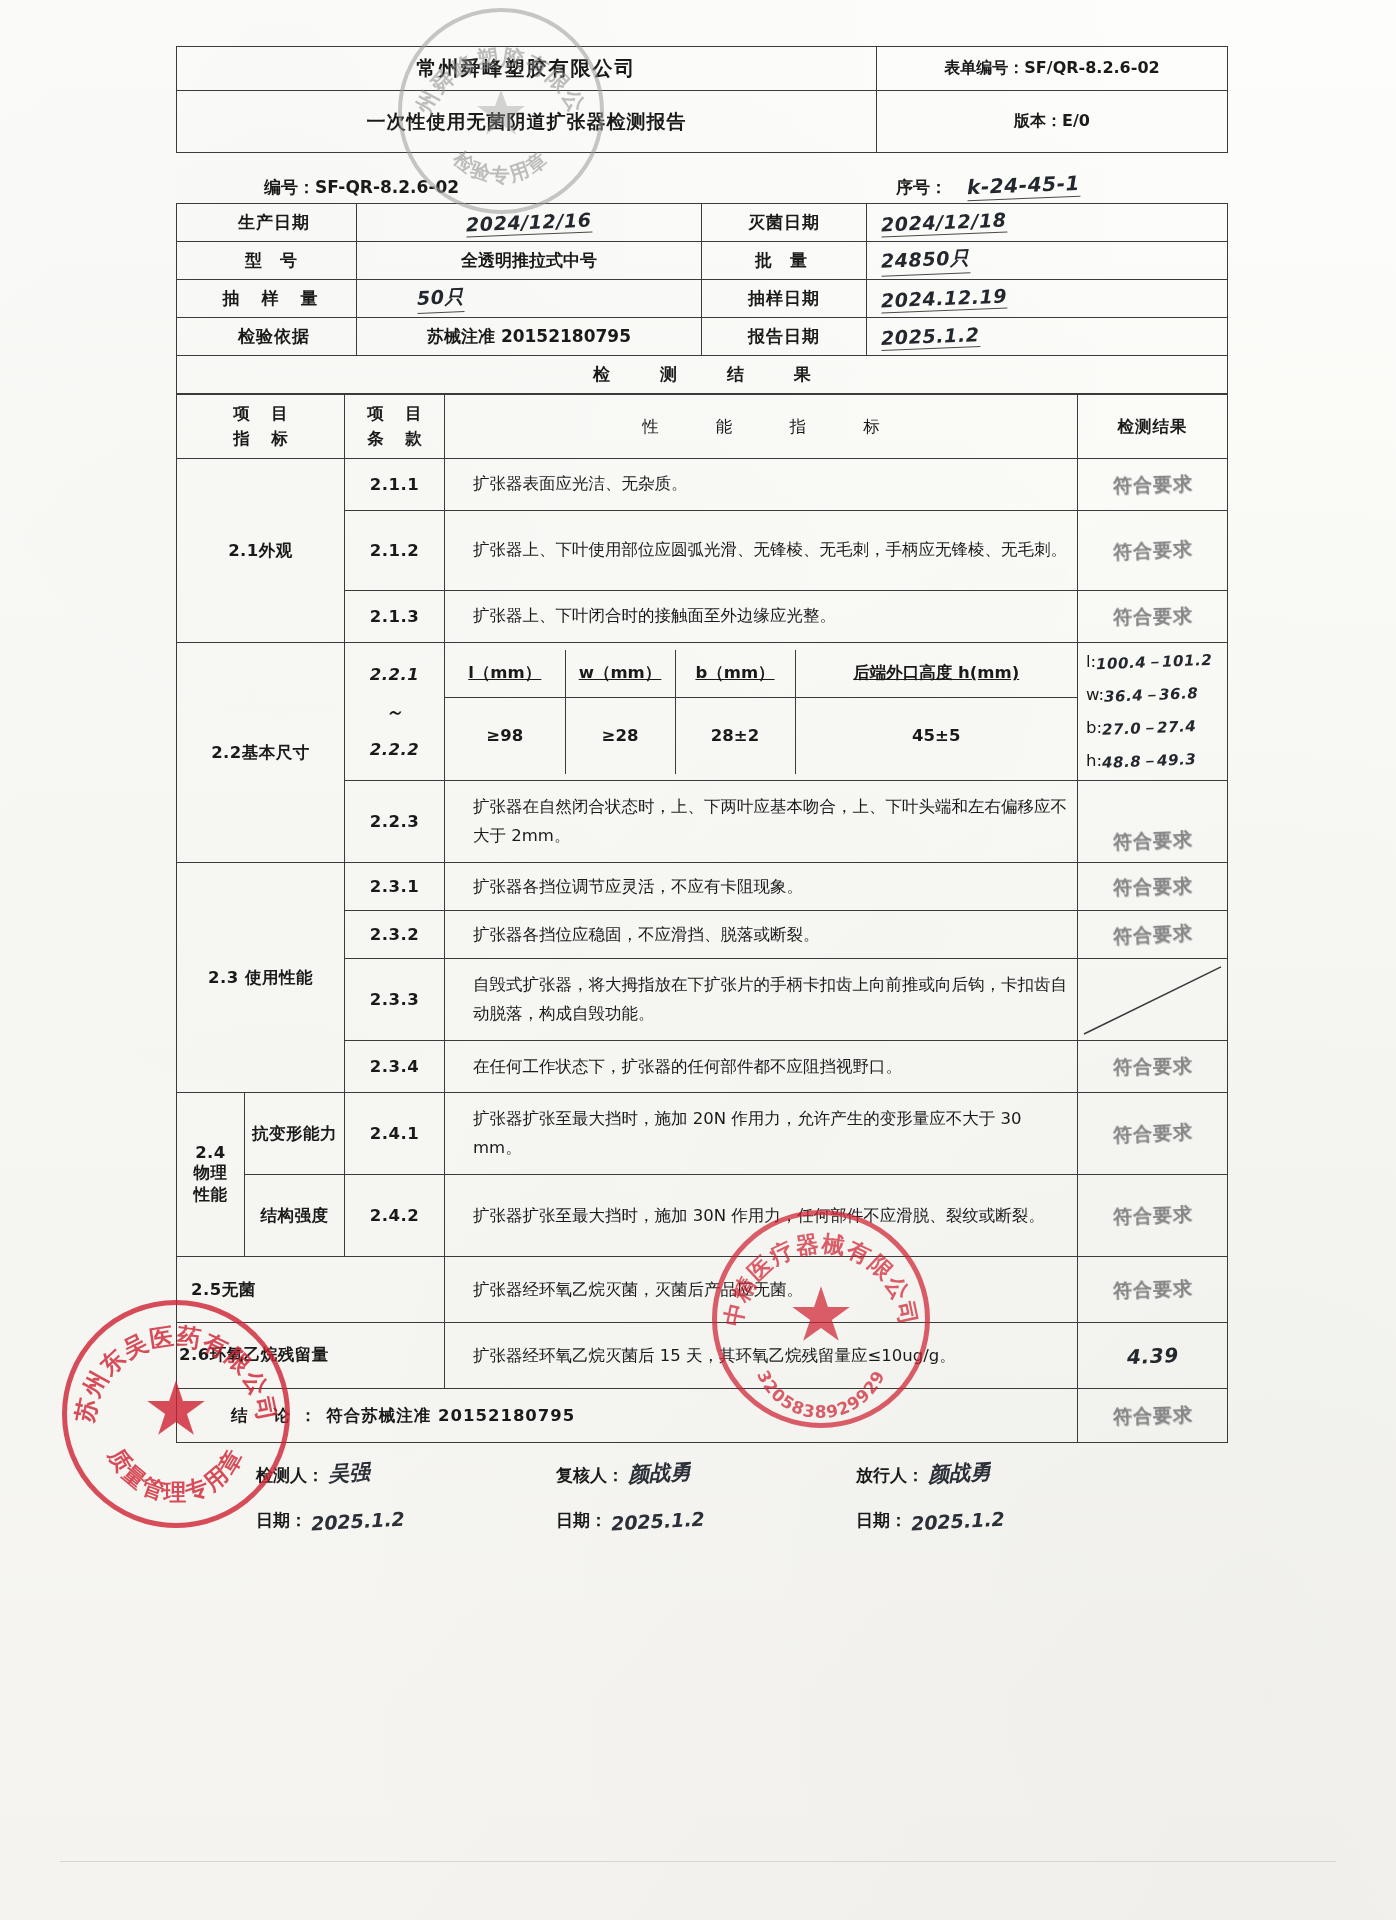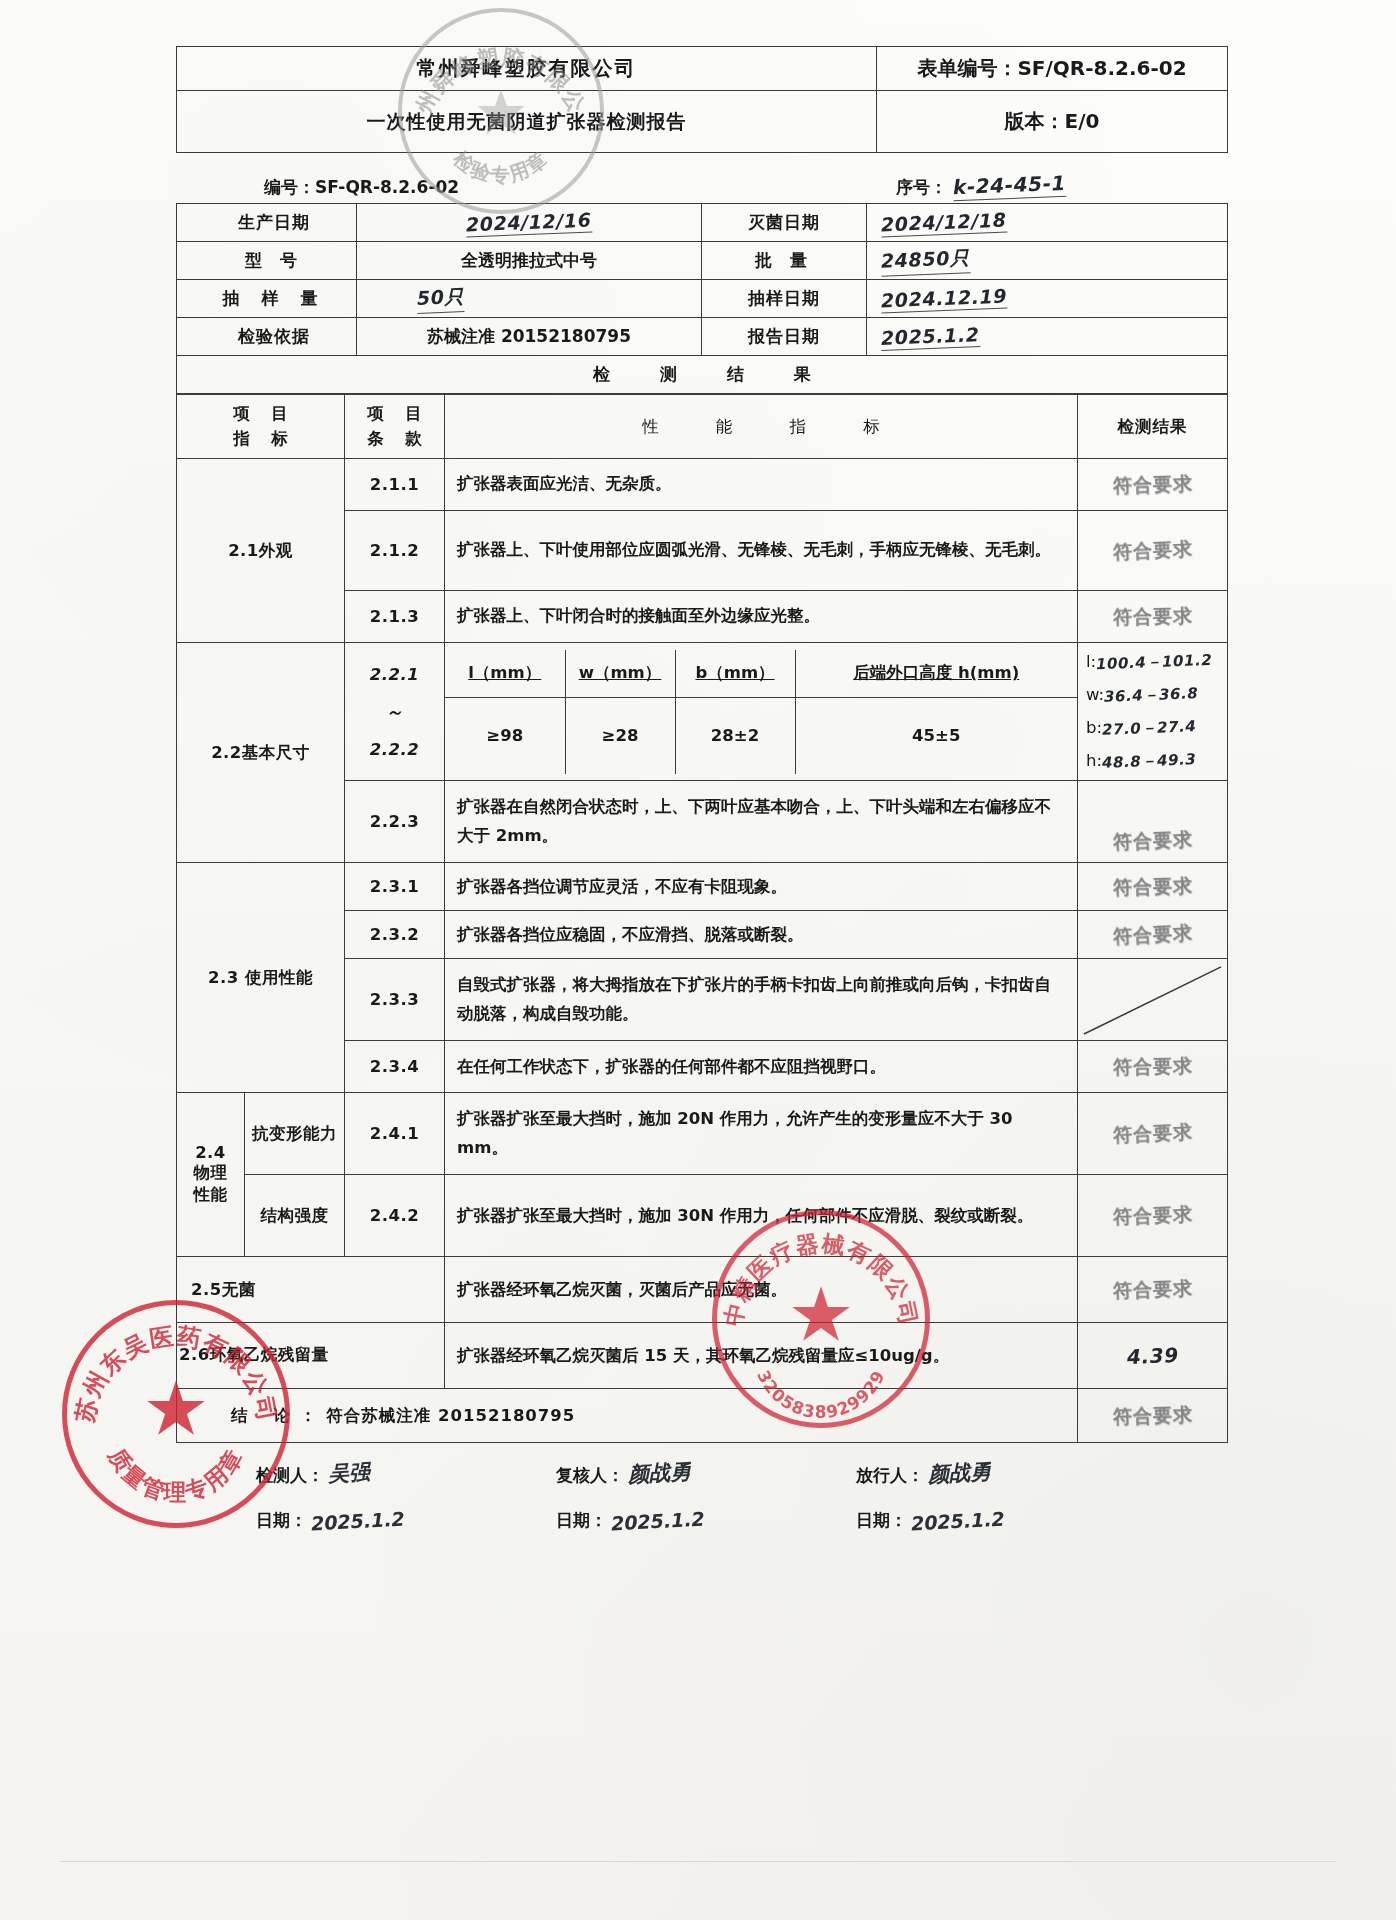--- a/index.html
+++ b/index.html
@@ -33,31 +33,31 @@
   
   .hdr-tbl td { height: 44px; }
   .hdr-title {
     font-size: 20px; font-weight: bold; letter-spacing: 2px; text-align:center;
     font-family:"DejaVu Sans","Liberation Sans",sans-serif;
   }
   .hdr-sub {
     font-size: 19px; font-weight: bold; letter-spacing: 1px; text-align:center;
     font-family:"DejaVu Sans","Liberation Sans",sans-serif;
   }
-  .hdr-right { font-size: 20px; text-align:center; font-weight:bold;
+  .hdr-right { font-size: 16px; text-align:center; font-weight:bold;
     font-family:"DejaVu Sans","Liberation Sans",sans-serif; }
 
   
   .numstrip {
     display:flex; align-items:flex-end; height:50px; padding:0 0 4px 0;
     font-size:17px; font-weight:bold;
     font-family:"DejaVu Sans","Liberation Sans",sans-serif;
   }
   .numstrip .left { width:520px; padding-left:88px; }
-  .numstrip .right { flex:1; padding-left:200px; display:flex; align-items:flex-end; gap:6px;}
+  .numstrip .right { flex:1; padding-left:200px; display:flex; align-items:flex-end; gap:20px;}
 
   
   .hw {
     font-family: "DejaVu Sans", "Liberation Sans", sans-serif;
     color:#23272e;
     font-style: italic;
     font-weight:600;
     transform: rotate(-2.2deg);
     display:inline-block;
     letter-spacing:0.6px;
@@ -85,21 +85,21 @@
   .col-item  { width:168px; }
   .col-cl    { width:100px; }
   .col-res   { width:150px; }
 
   .th-cell { text-align:center; font-weight:bold; height:64px; line-height:1.5;}
   .th-cell .l1, .th-cell .l2 { letter-spacing:8px; text-indent:8px; }
   .th-perf { text-align:center; font-weight:normal; letter-spacing:26px; text-indent:26px;}
   .th-res  { text-align:center; font-weight:bold; letter-spacing:1px;}
 
   .clause { text-align:center; font-weight:bold; letter-spacing:0.5px; }
-  .desc   { padding:8px 10px 8px 12px; line-height:1.72; font-weight:bold; }
+  .desc   { padding:8px 10px 8px 28px; line-height:1.72; font-weight:normal; }
   .itemname { text-align:center; font-weight:bold; letter-spacing:0.5px;}
 
   
   .stamp-ok {
     display:inline-block;
     font-family:"DejaVu Sans","Liberation Sans",sans-serif;
     font-weight:bold;
     font-size:19px;
     color:#6e6e70;
     letter-spacing:1px;

